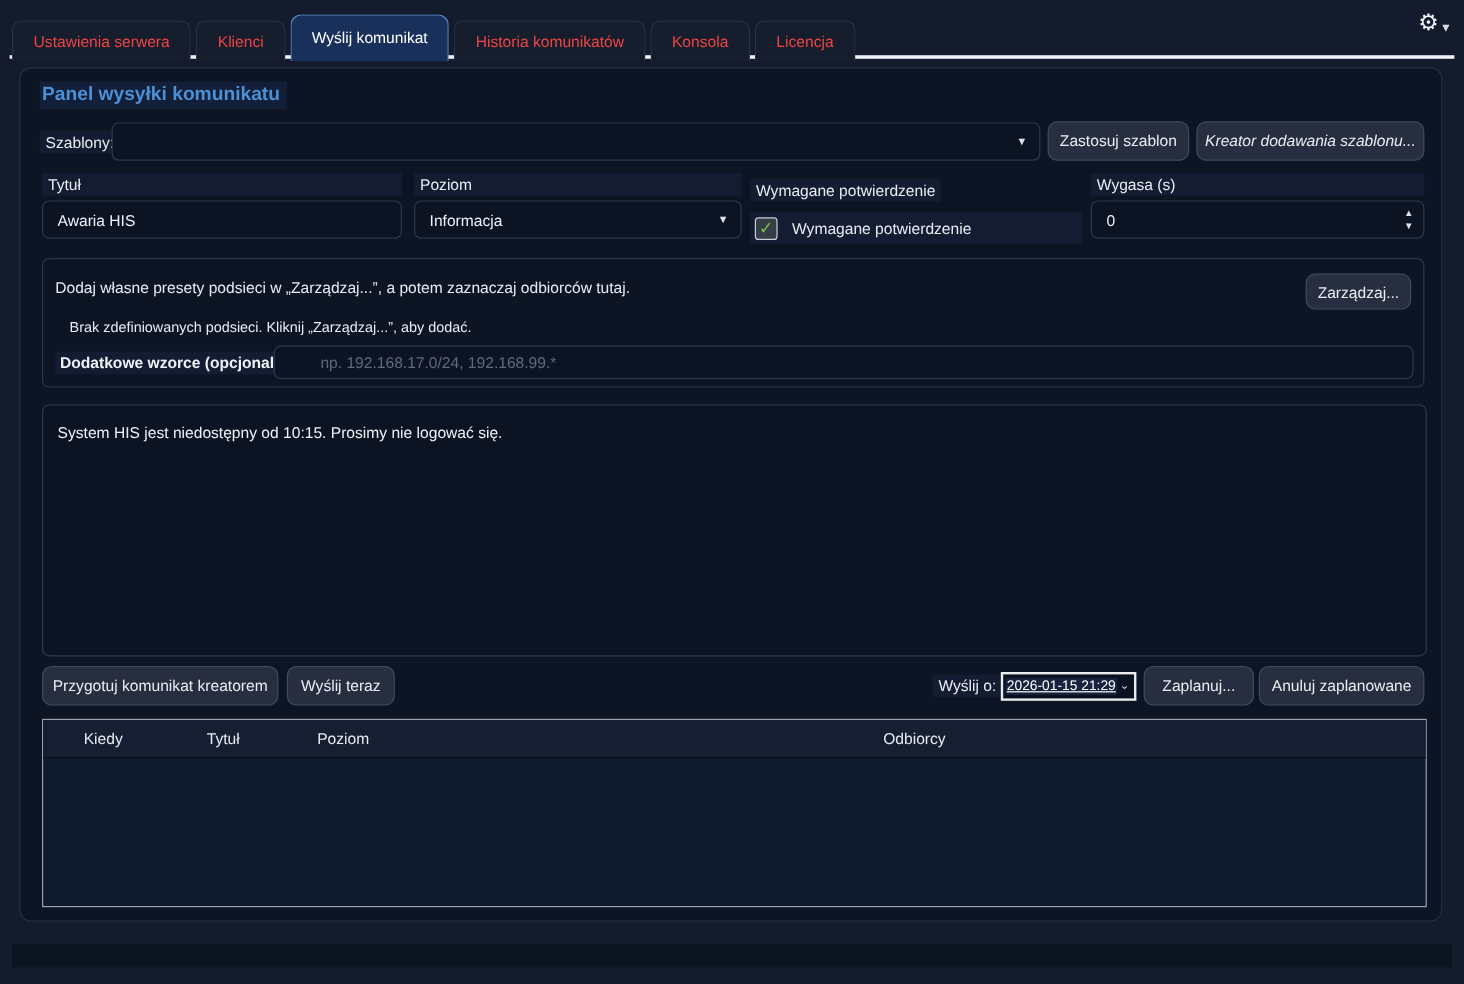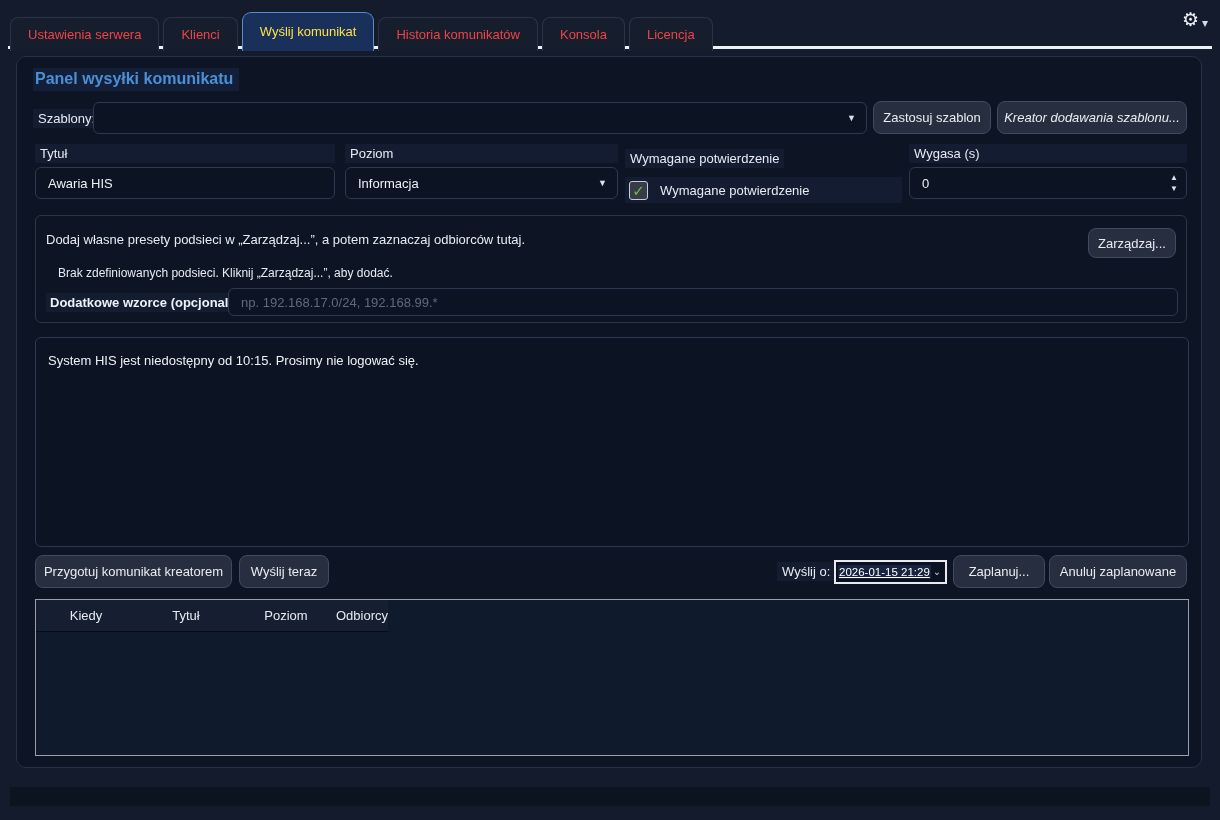--- a/index.html
+++ b/index.html
@@ -16,21 +16,21 @@
   .tabbar { position:absolute; left:10px; top:12px; display:flex; gap:4px; align-items:flex-end; z-index:3; }
   .tab {
     height:34px; line-height:33px; padding:0 17px;
     background:#161d2c; border:1px solid #2b3446; border-bottom:none;
     border-radius:8px 8px 0 0; color:#ef4444; font-size:13px; white-space:nowrap;
     cursor:default;
   }
   .tab.active {
     height:39px; line-height:37px;
     background:#18305a; border:1px solid #5b8ac9; border-bottom:none;
-    color:#fde047; z-index:4; border-radius:9px 9px 0 0;
+    color:#ffffff; z-index:4; border-radius:9px 9px 0 0;
   }
   .tab-underline { position:absolute; left:8px; top:46px; width:1204px; height:3px; background:#eef1f4; z-index:2; }
 
   .gear-area { position:absolute; right:12px; top:6px; display:flex; align-items:center; gap:3px; cursor:default; }
   .gear-glyph { font-size:19px; color:#eef1f5; line-height:22px; }
   .caret-glyph { font-size:12px; color:#d6dbe3; line-height:22px; margin-top:6px; }
 
   
   .panel {
     position:absolute; left:16px; top:56px; width:1186px; height:712px;
@@ -99,21 +99,21 @@
     border:1px solid #2b3648; border-radius:6px;
   }
   .groupbox-title {
     position:absolute; left:12px; top:-9px; background:#0d1524; padding:0 6px;
     font-size:13px; color:#8cb0d6; white-space:nowrap;
   }
   .gb-hint  { position:absolute; left:10px; top:16px; font-size:13px; color:#e8ebf2; }
   .gb-empty { position:absolute; left:22px; top:50px; font-size:12px; color:#e8ebf2; }
   .btn-manage { right:10px; top:12px; width:88px; height:30px; }
   .gb-patterns-lbl { position:absolute; left:10px; top:77px; font-size:13px; font-weight:bold; color:#eef1f6; background:#131c30; padding:2px 4px; }
-  .gb-patterns-input { left:192px; top:72px; width:950px; height:28px; }
+  .gb-patterns-input { left:192px; top:72px; width:950px; height:28px;padding-left:26px; }
   .gb-patterns-input input::placeholder { color:#61687a; opacity:1; }
 
   
   .message-area {
     position:absolute; left:18px; top:280px; width:1154px; height:210px;
     background:#0c1322; border:1px solid #2d3951; border-radius:6px;
     font-size:13px; color:#eef1f6; padding:14px 12px; line-height:17px;
   }
 
   
@@ -128,21 +128,21 @@
     font-size:11.5px; color:#ffffff; background:#17233f; text-decoration:underline;
     white-space:nowrap; padding:1px 1px; letter-spacing:0px;
   }
   .datetime .dt-chevron { margin-left:auto; font-size:10px; color:#c7cdd8; line-height:10px; padding:0 2px; }
   .btn-schedule { left:936px; top:498px; width:92px; height:33px; }
   .btn-cancel  { left:1032px; top:498px; width:138px; height:33px; }
 
   
   .sched-table {
     position:absolute; left:18px; top:542px; width:1154px; height:157px;
-    border:1px solid #99a0ac; background:#101a2d; display:flex; 
+    border:1px solid #99a0ac; background:#101a2d; display:flex; flex-direction:column;
   }
   .sched-head { display:flex; height:32px; background:#161e31; border-bottom:1px solid #060b14; }
   .sched-head .hcell {
     display:flex; align-items:center; justify-content:center;
     font-size:13px; color:#e6eaf1; cursor:default;
   }
   .hcell.c1,.hcell.c2,.hcell.c3 { width:100px; }
   .hcell.c4 { flex:1; }
   .sched-body { flex:1; }
 

